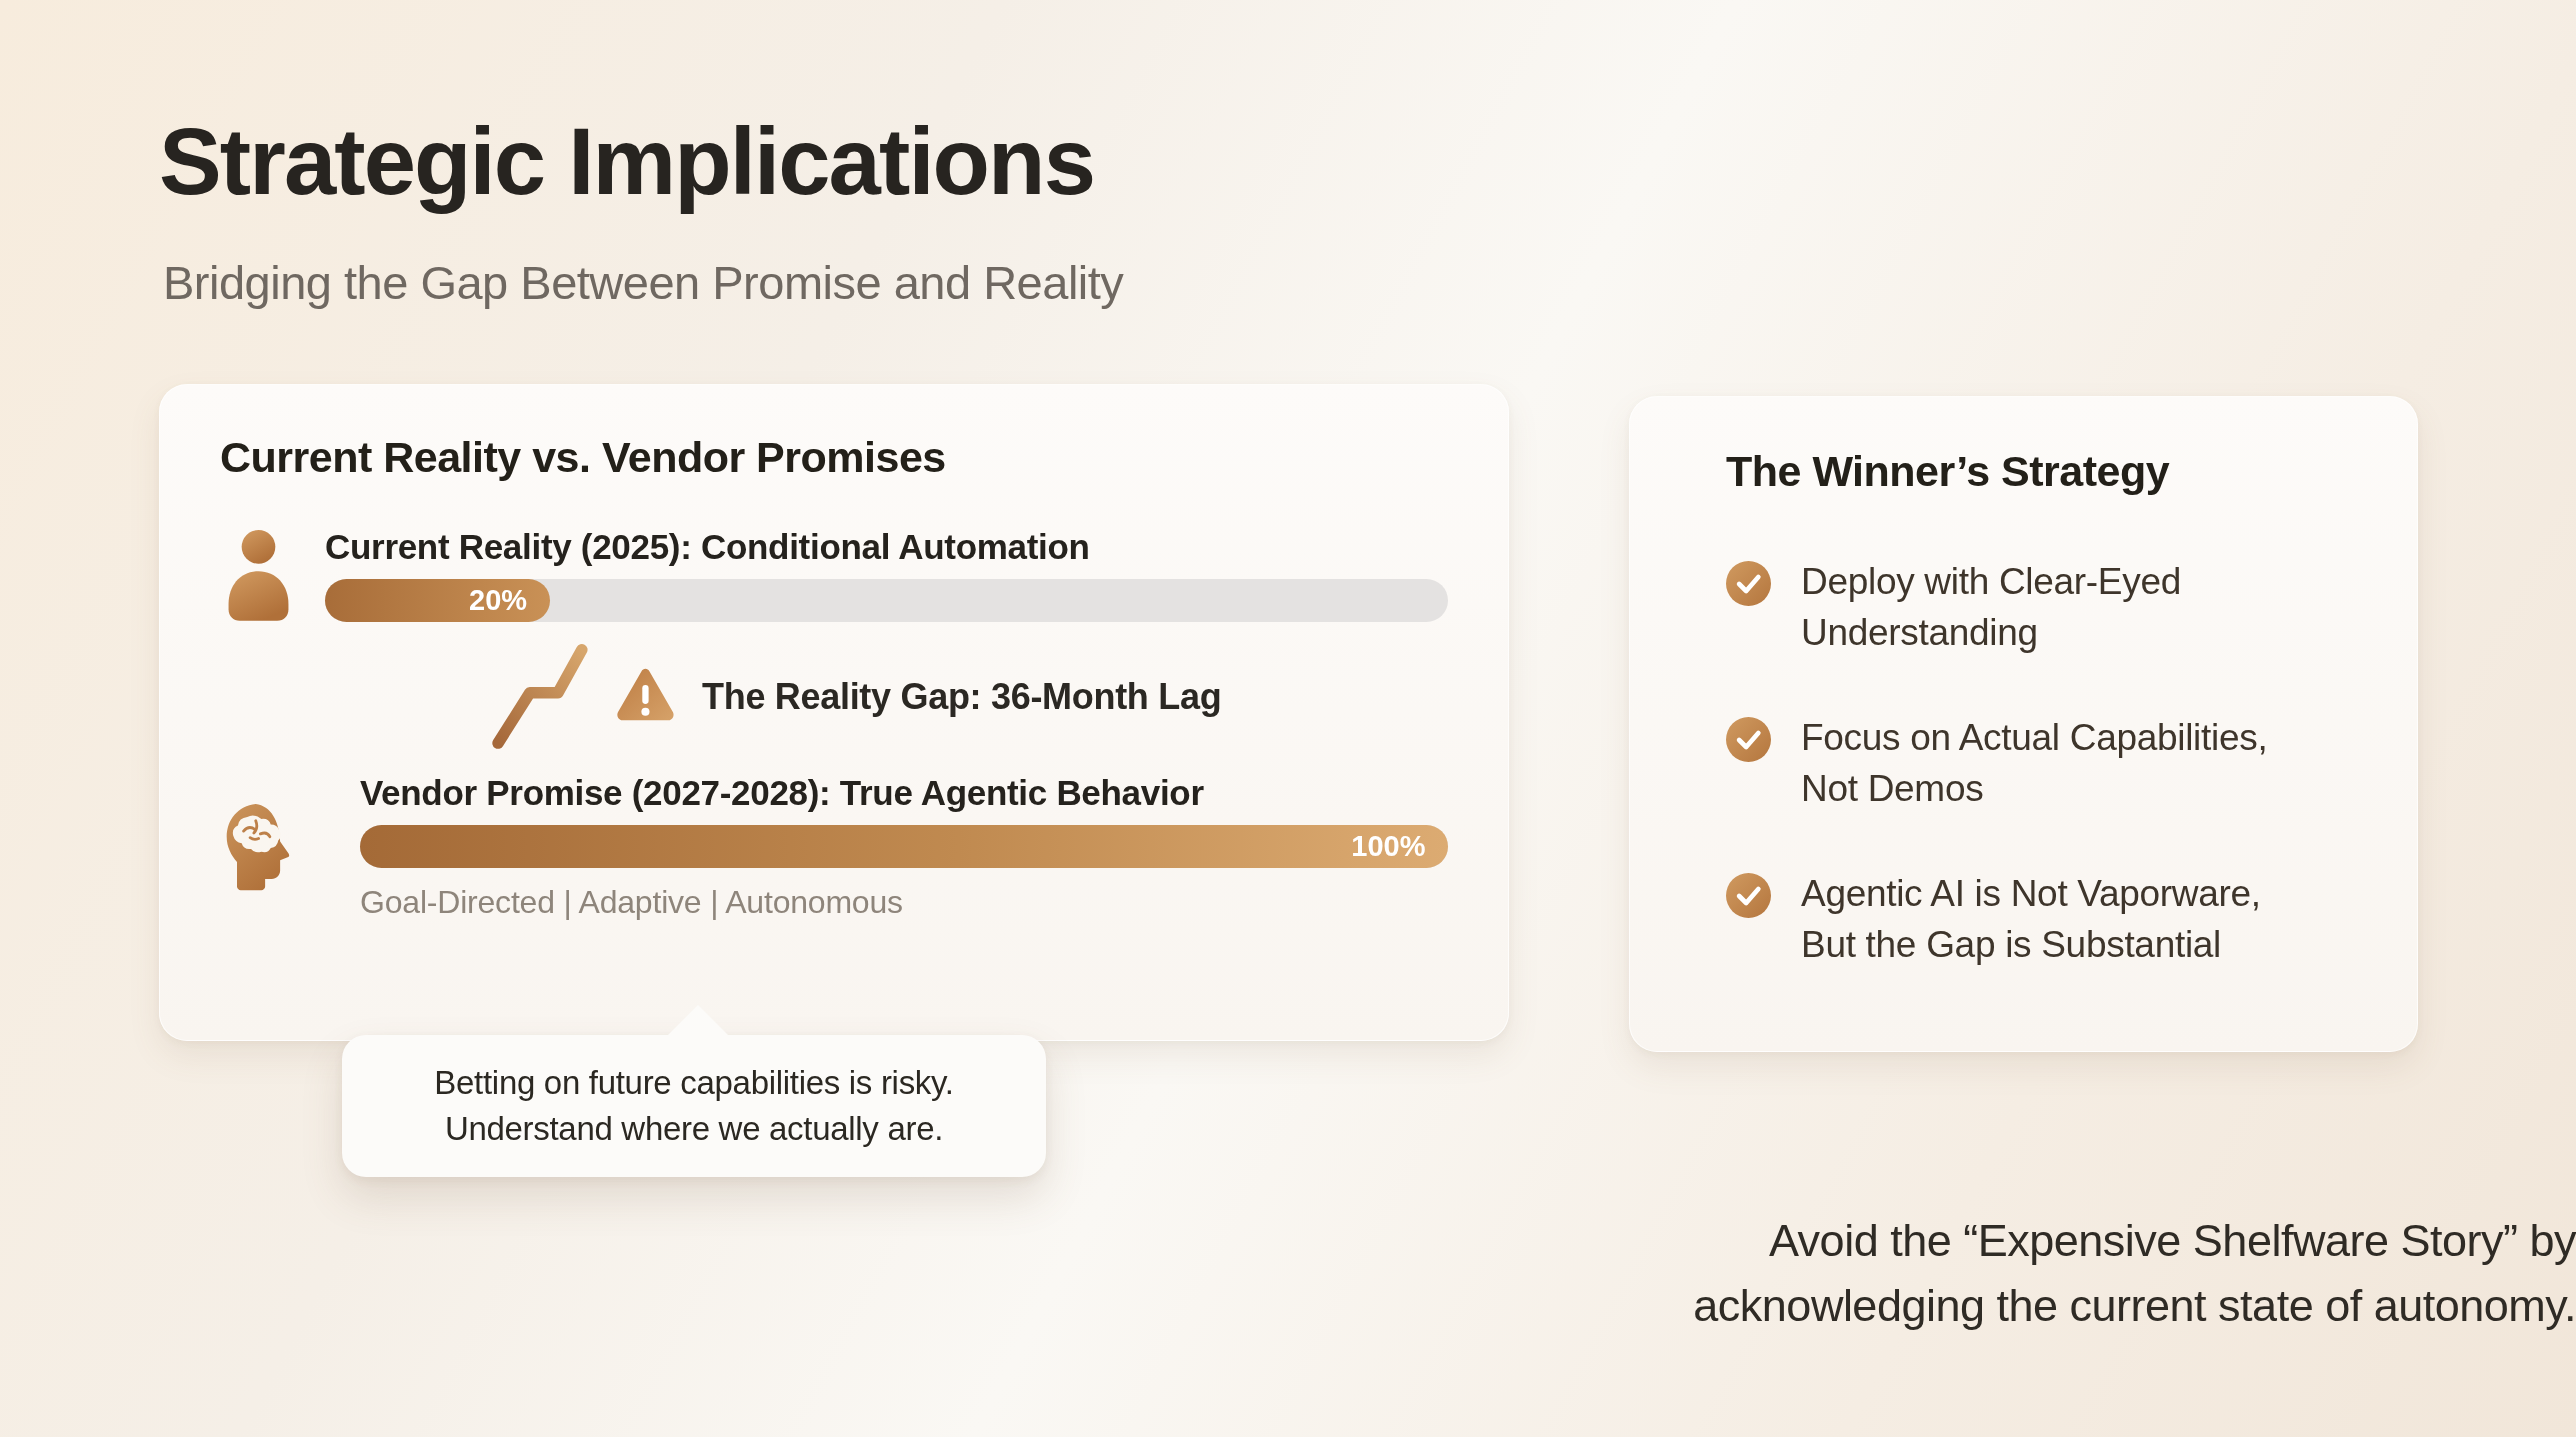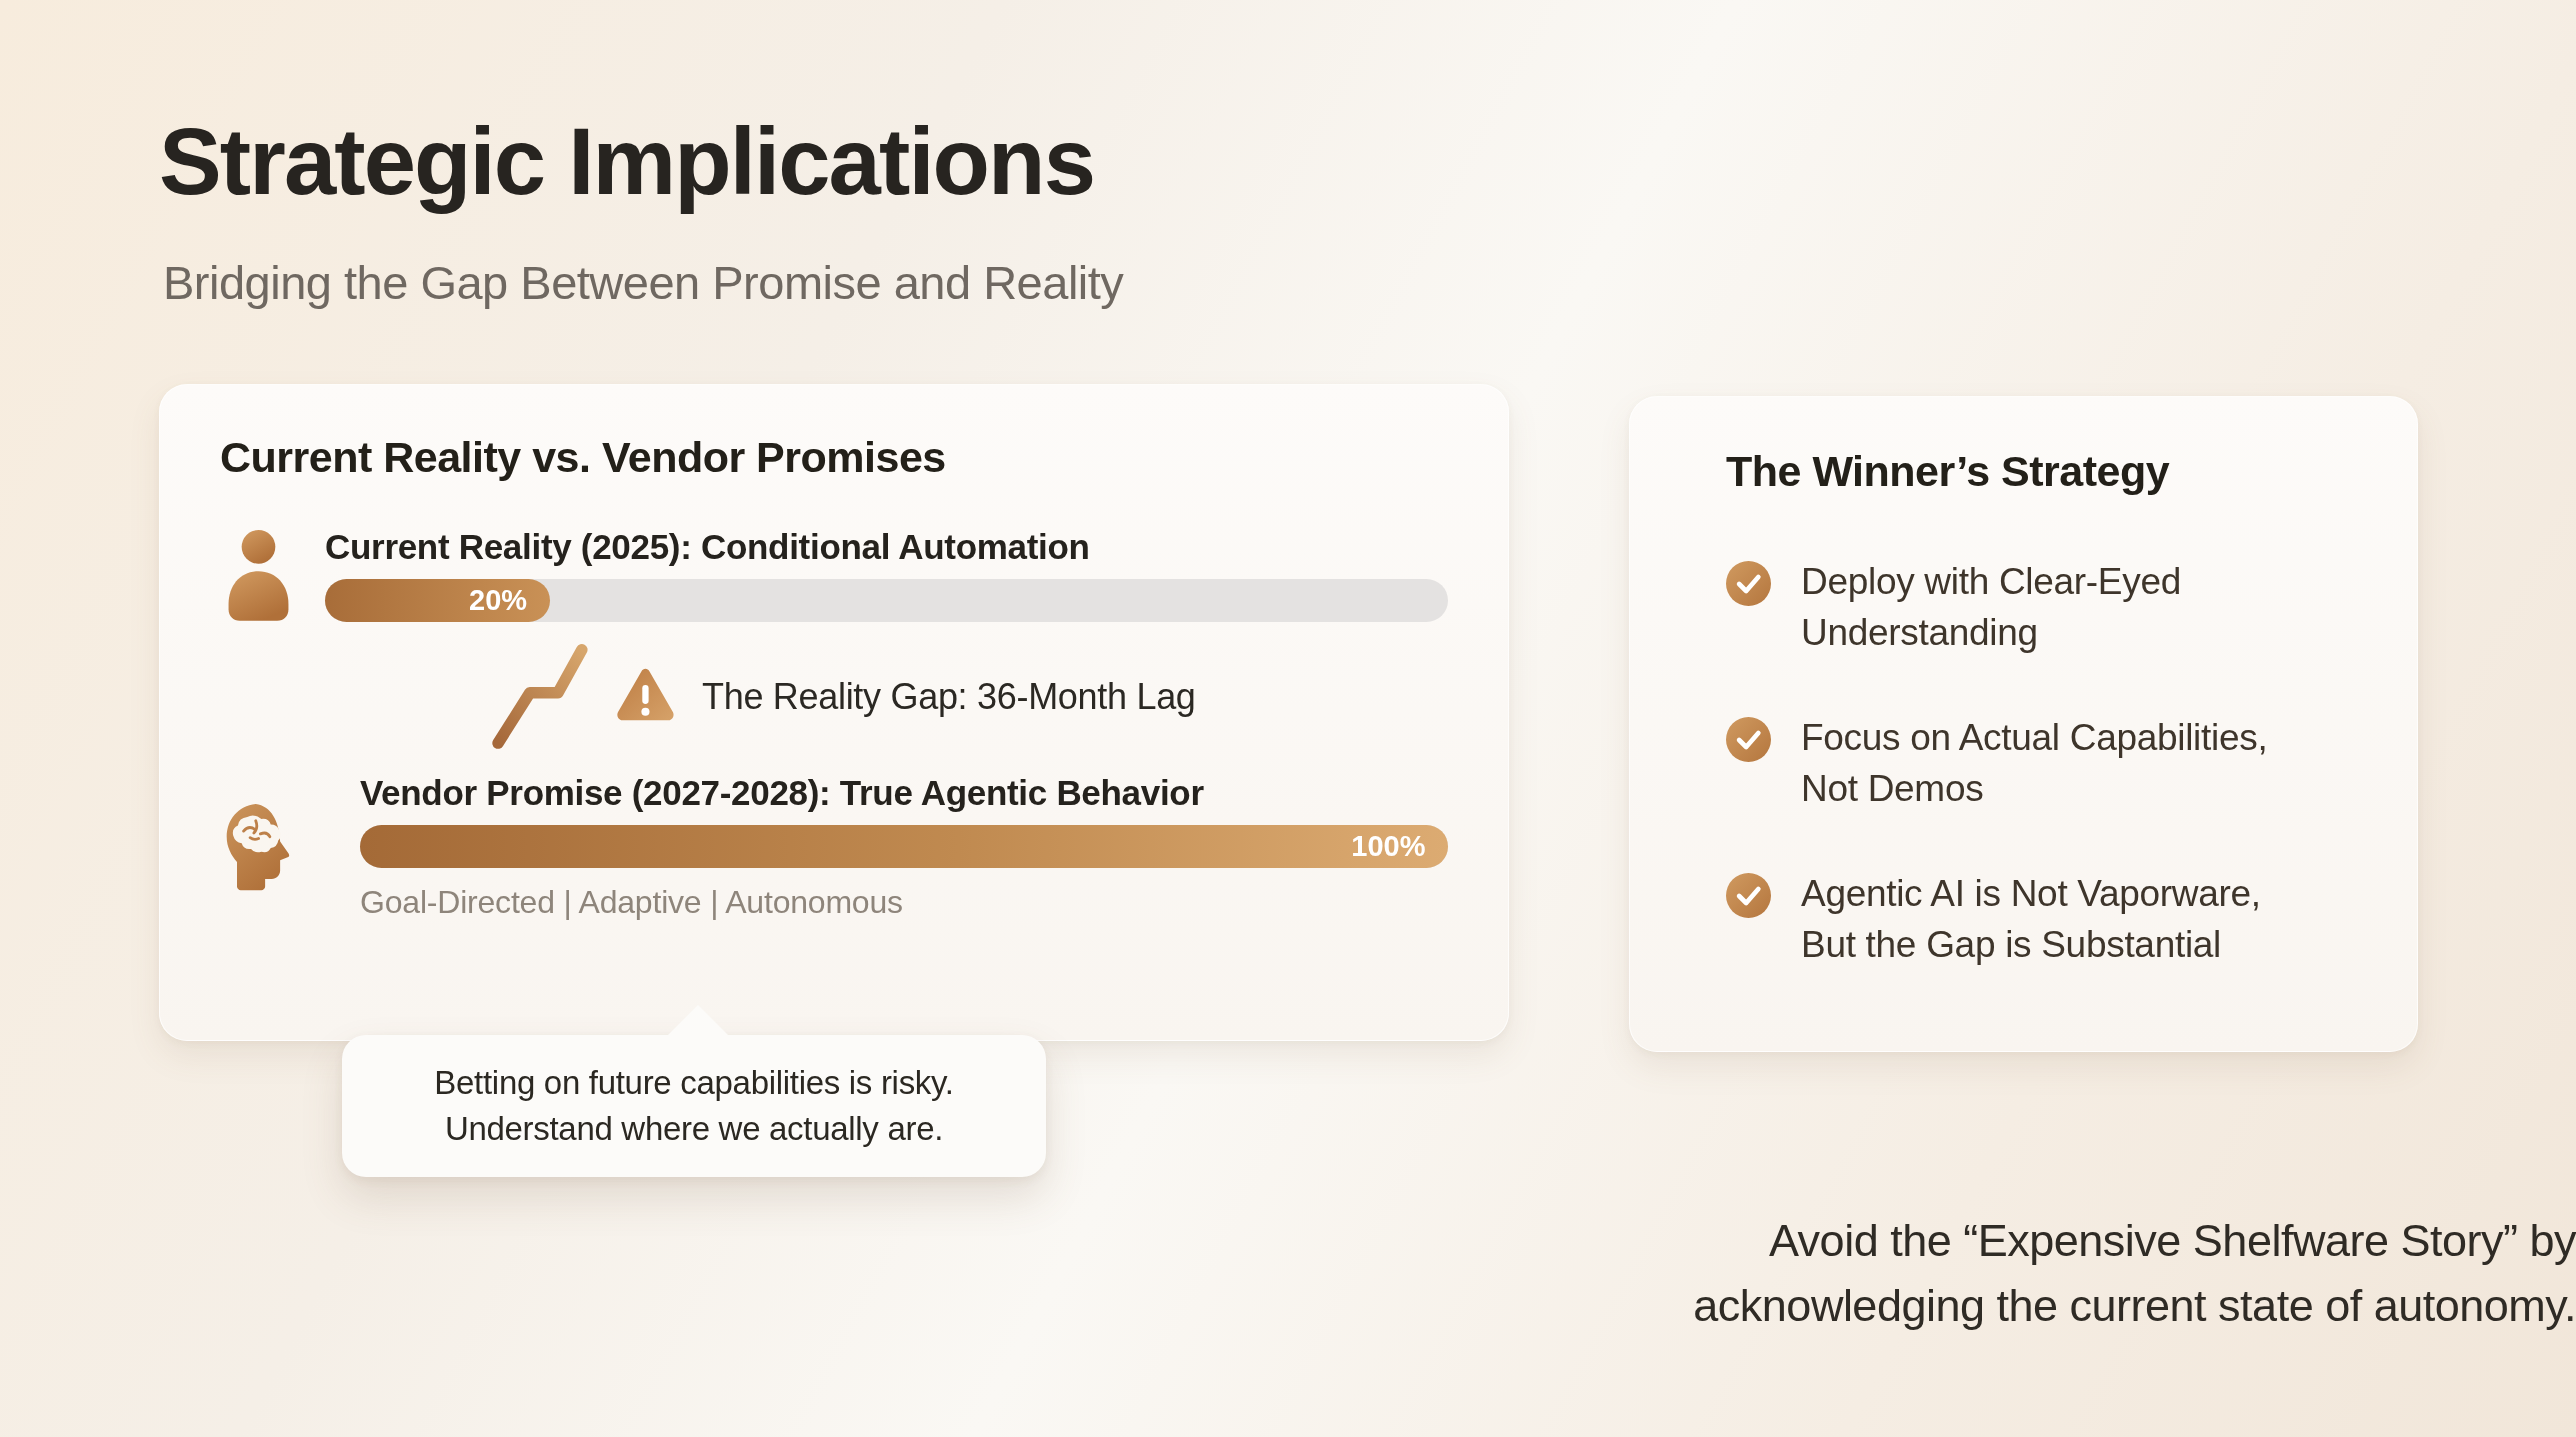--- a/index.html
+++ b/index.html
@@ -56,21 +56,21 @@
   }
   .bar-fill.reality { background: linear-gradient(90deg, #a86d39 0%, #c99156 100%); }
   .bar-fill.promise { background: linear-gradient(90deg, #a46a37 0%, #c08a50 55%, #dcab72 100%); }
   .bar-caption { margin-top: 16px; font-size: 32px; font-weight: 400; color: #8e857b; letter-spacing: -0.2px; }
 
   
   .gap-row {
     display: flex; align-items: center; gap: 26px;
     margin: 17px 0 3.7px 271px; height: 116px;
   }
-  .gap-label { font-size: 36px; font-weight: 400; color: #2b2823; letter-spacing: -0.3px; }
+  .gap-label { font-size: 36px; font-weight: 700; color: #2b2823; letter-spacing: -0.3px; }
 
   
   .tooltip {
     position: absolute; left: 342px; top: 1035px; width: 704px;
     background: #fcfbf9;
     border-radius: 24px;
     box-shadow: 0 20.6px 41px rgba(120,90,60,0.16), 0 3.7px 9.4px rgba(120,90,60,0.07);
     padding: 25px 34px; box-sizing: border-box;
     text-align: center;
   }

